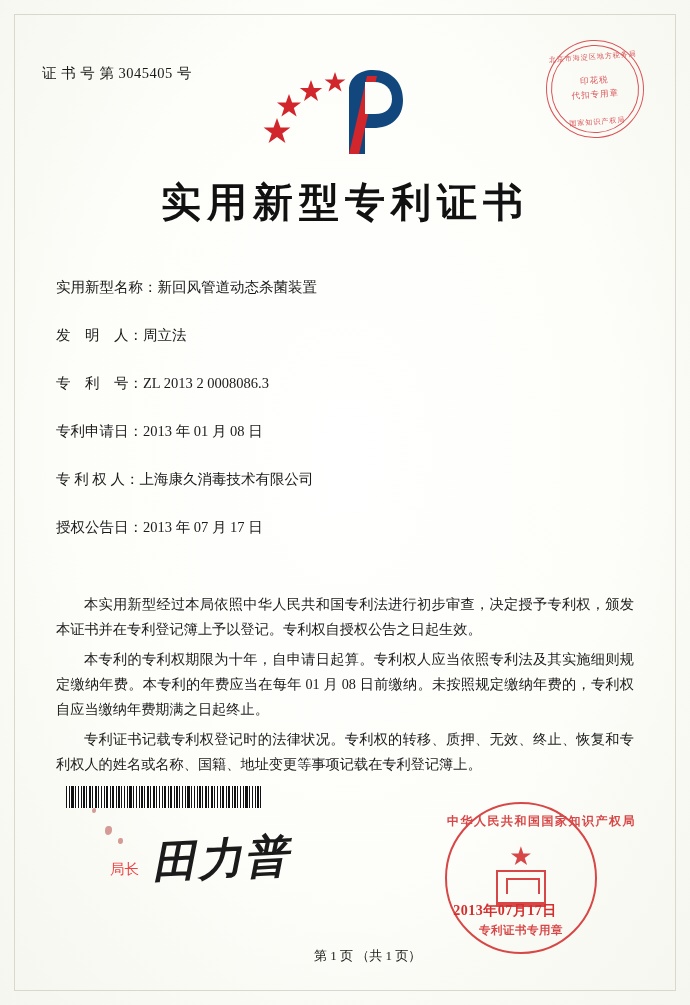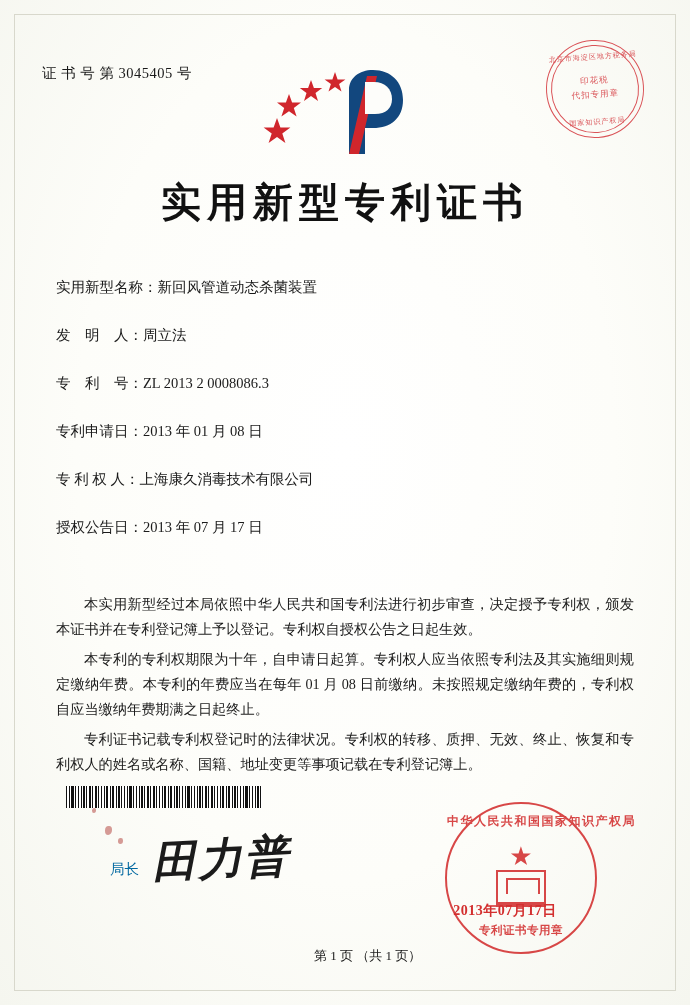--- a/index.html
+++ b/index.html
@@ -159,21 +159,21 @@
         #111 5.4px, #111 7.6px, #fff 7.6px, #fff 8.8px,
         #111 8.8px, #111 9.7px, #fff 9.7px, #fff 11.6px);
   }
 
   
   .sig-label {
     position: absolute;
     left: 110px;
     top: 860px;
     font-size: 14.5px;
-    color: #0369a1;
+    color: #ef4444;
   }
   .signature {
     position: absolute;
     left: 152px;
     top: 830px;
     font-family: "DejaVu Serif", serif;
     font-size: 44px;
     font-style: italic;
     font-weight: bold;
     color: #1b1b1b;

